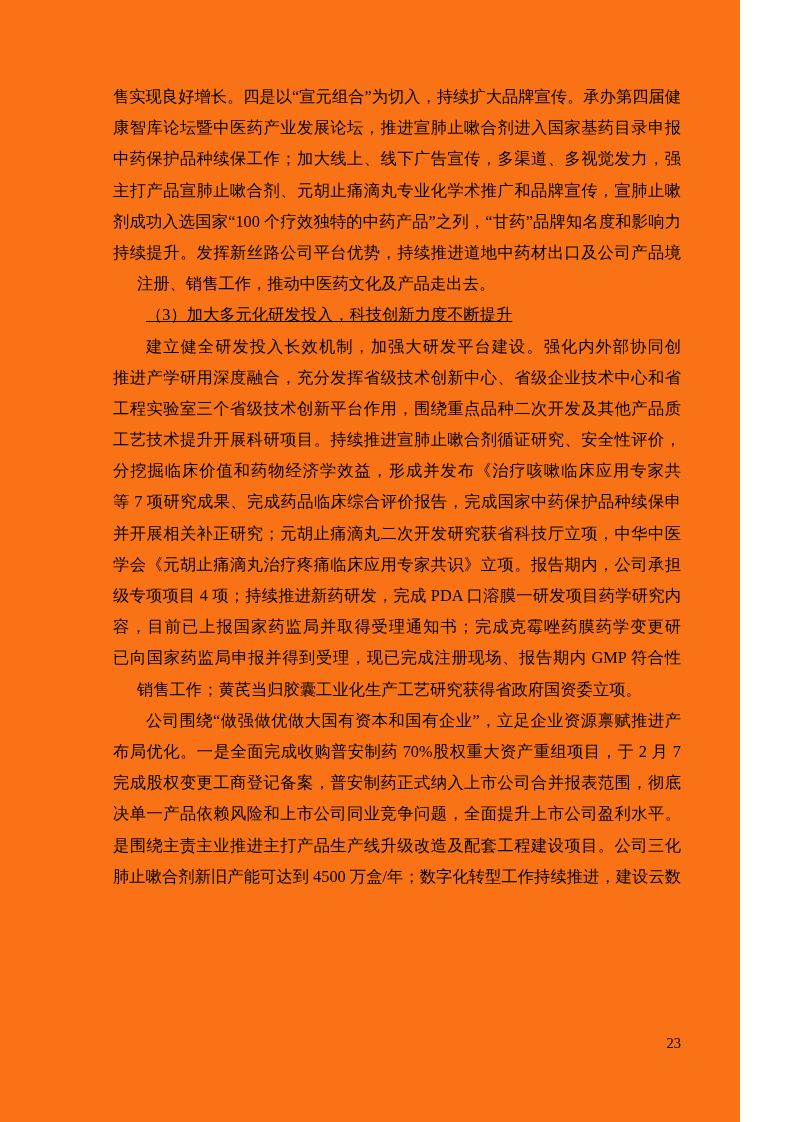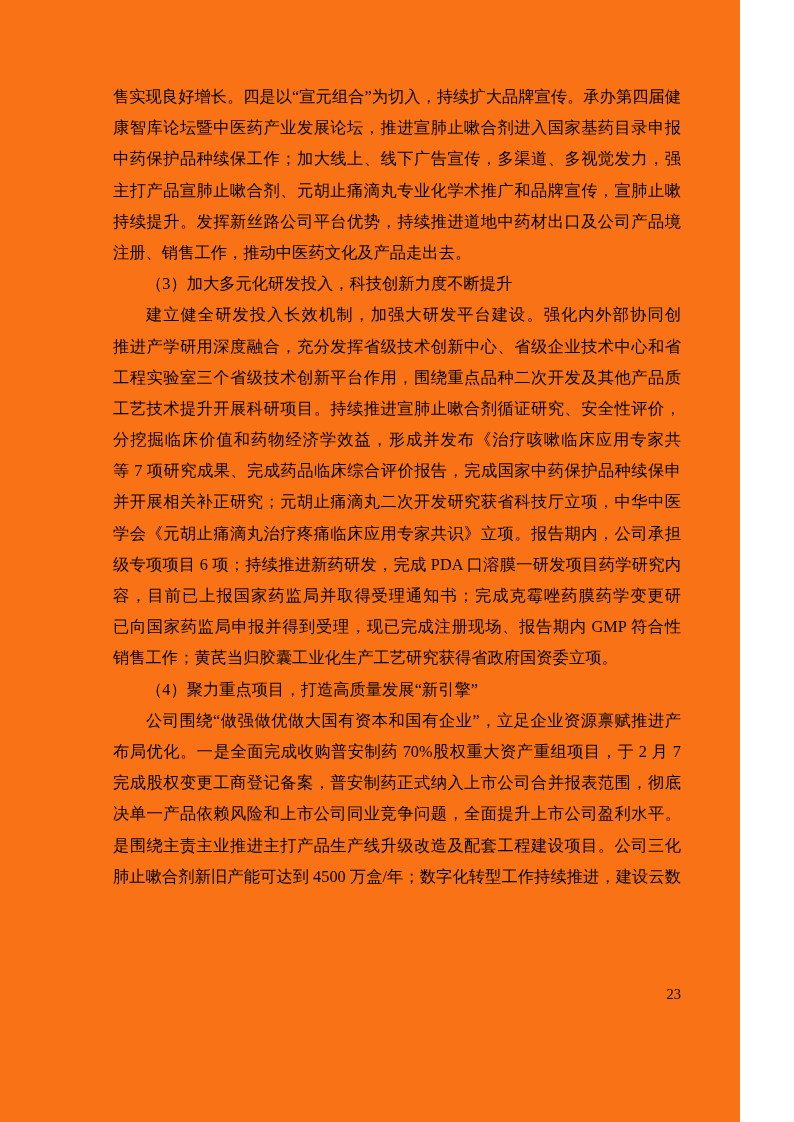--- a/index.html
+++ b/index.html
@@ -27,65 +27,67 @@
     line-height: 31.2px;
     height: 31.2px;
     white-space: nowrap-normal; 
     text-align: justify;
     text-align-last: justify;
     overflow: hidden;
   }
   .ln.left {
     text-align: left;
     text-align-last: left;
+    margin-left: 24px;
   }
   .ln.justify-indent {
     padding-left: 33px;
   }
   .ln.left-indent {
     padding-left: 33px;
     text-align: left;
     text-align-last: left;
+    text-decoration: underline;
   }
   .page-number {
     position: absolute;
-    top: 984px;
+    top: 1033px;
     left: 113px;
     width: 568px;
     text-align: right;
     font-size: 14.5px;
     line-height: 20px;
     font-family: Liberation Serif, serif;
   }
 </style>
 </head>
 <body>
 
 <div class="page">
   <div class="content">
       <div class="ln justify">售实现良好增长。四是以“宣元组合”为切入，持续扩大品牌宣传。承办第四届健</div>
       <div class="ln justify">康智库论坛暨中医药产业发展论坛，推进宣肺止嗽合剂进入国家基药目录申报及</div>
       <div class="ln justify">中药保护品种续保工作；加大线上、线下广告宣传，多渠道、多视觉发力，强化</div>
       <div class="ln justify">主打产品宣肺止嗽合剂、元胡止痛滴丸专业化学术推广和品牌宣传，宣肺止嗽合</div>
+      <div class="ln justify">剂成功入选国家“100 个疗效独特的中药产品”之列，“甘药”品牌知名度和影响力</div>
       <div class="ln justify">持续提升。发挥新丝路公司平台优势，持续推进道地中药材出口及公司产品境外</div>
       <div class="ln left">注册、销售工作，推动中医药文化及产品走出去。</div>
       <div class="ln left-indent">（3）加大多元化研发投入，科技创新力度不断提升</div>
       <div class="ln justify-indent">建立健全研发投入长效机制，加强大研发平台建设。强化内外部协同创新，</div>
       <div class="ln justify">推进产学研用深度融合，充分发挥省级技术创新中心、省级企业技术中心和省级</div>
       <div class="ln justify">工程实验室三个省级技术创新平台作用，围绕重点品种二次开发及其他产品质量、</div>
       <div class="ln justify">工艺技术提升开展科研项目。持续推进宣肺止嗽合剂循证研究、安全性评价，充</div>
       <div class="ln justify">分挖掘临床价值和药物经济学效益，形成并发布《治疗咳嗽临床应用专家共识》</div>
       <div class="ln justify">等 7 项研究成果、完成药品临床综合评价报告，完成国家中药保护品种续保申报</div>
       <div class="ln justify">并开展相关补正研究；元胡止痛滴丸二次开发研究获省科技厅立项，中华中医药</div>
       <div class="ln justify">学会《元胡止痛滴丸治疗疼痛临床应用专家共识》立项。报告期内，公司承担省</div>
-      <div class="ln justify">级专项项目 6 项；持续推进新药研发，完成 PDA 口溶膜一研发项目药学研究内</div>
+      <div class="ln justify">级专项项目 4 项；持续推进新药研发，完成 PDA 口溶膜一研发项目药学研究内</div>
       <div class="ln justify">容，目前已上报国家药监局并取得受理通知书；完成克霉唑药膜药学变更研究，</div>
       <div class="ln justify">已向国家药监局申报并得到受理，现已完成注册现场、报告期内 GMP 符合性</div>
       <div class="ln left">销售工作；黄芪当归胶囊工业化生产工艺研究获得省政府国资委立项。</div>
-      <div class="ln left-indent">（4）聚力重点项目，打造高质量发展“新引擎”</div>
       <div class="ln justify-indent">公司围绕“做强做优做大国有资本和国有企业”，立足企业资源禀赋推进产业</div>
       <div class="ln justify">布局优化。一是全面完成收购普安制药 70%股权重大资产重组项目，于 2 月 7 日</div>
       <div class="ln justify">完成股权变更工商登记备案，普安制药正式纳入上市公司合并报表范围，彻底解</div>
       <div class="ln justify">决单一产品依赖风险和上市公司同业竞争问题，全面提升上市公司盈利水平。二</div>
       <div class="ln justify">是围绕主责主业推进主打产品生产线升级改造及配套工程建设项目。公司三化改</div>
       <div class="ln justify">肺止嗽合剂新旧产能可达到 4500 万盒/年；数字化转型工作持续推进，建设云数</div>
     </div>
   <div class="page-number">23</div>
 </div>
 

